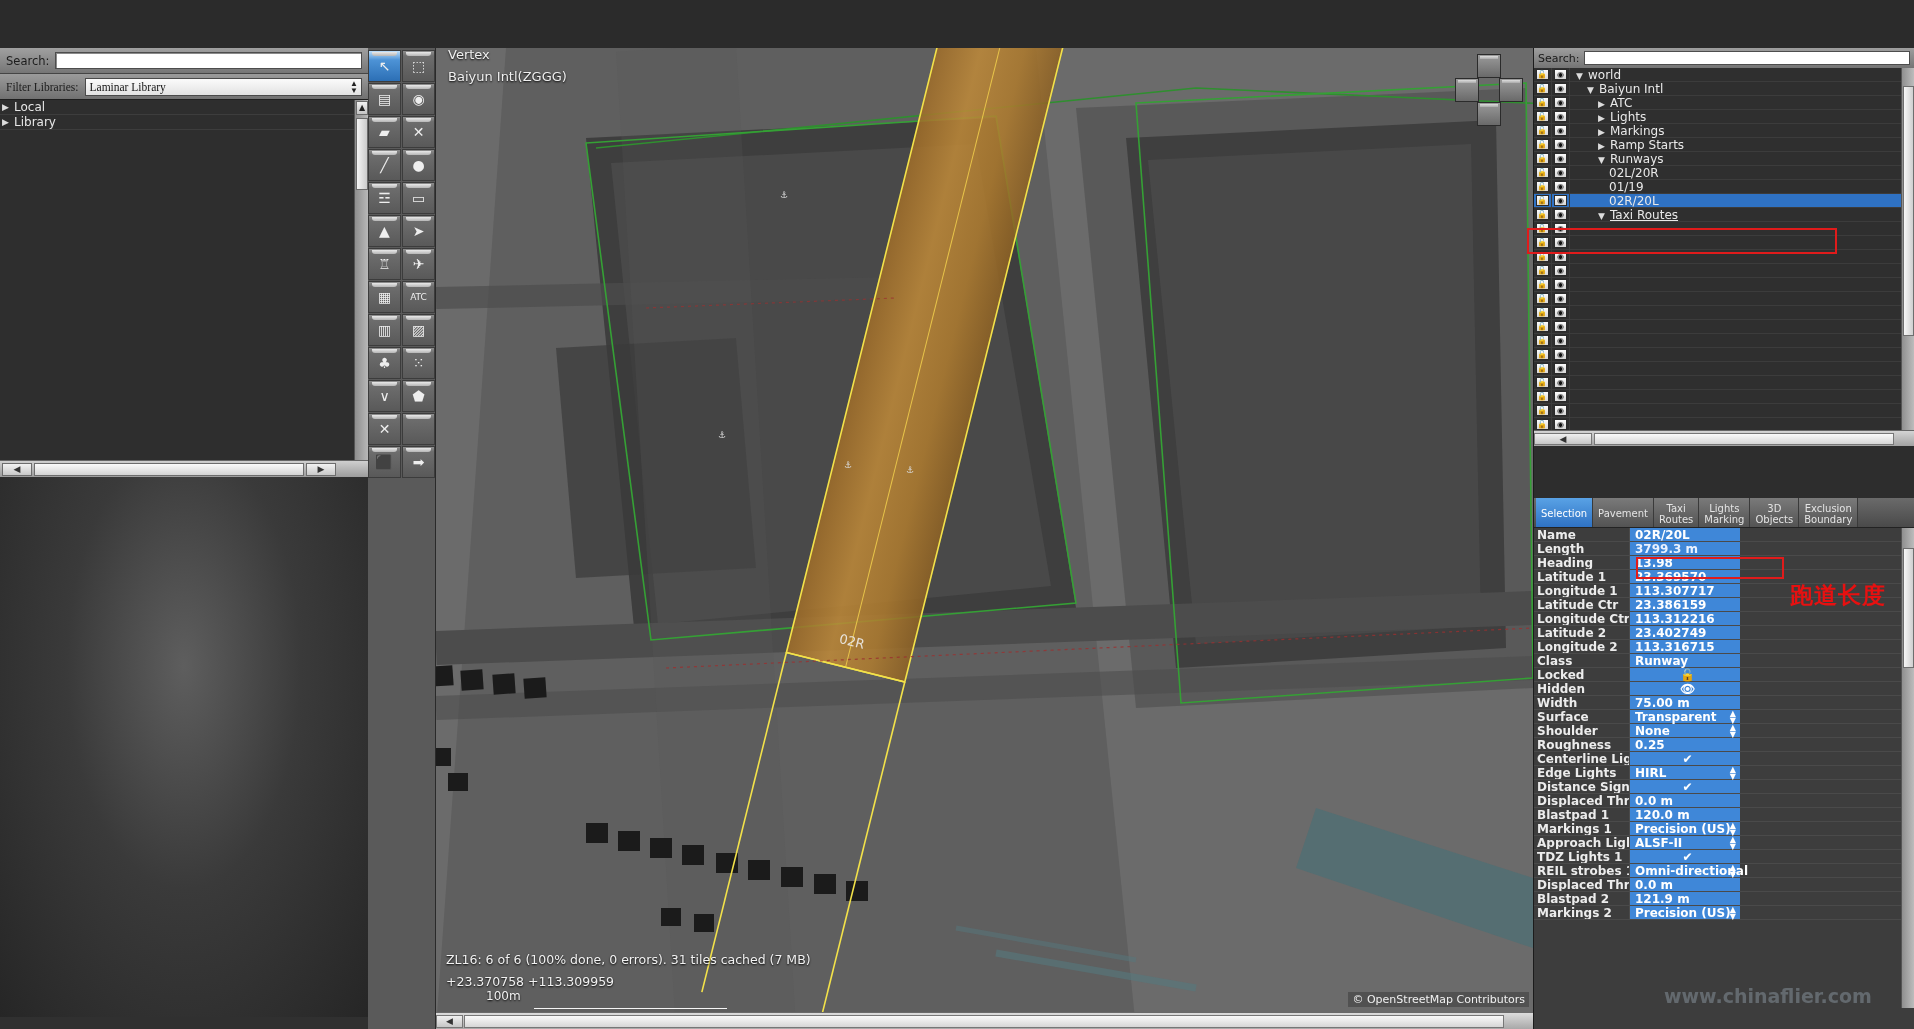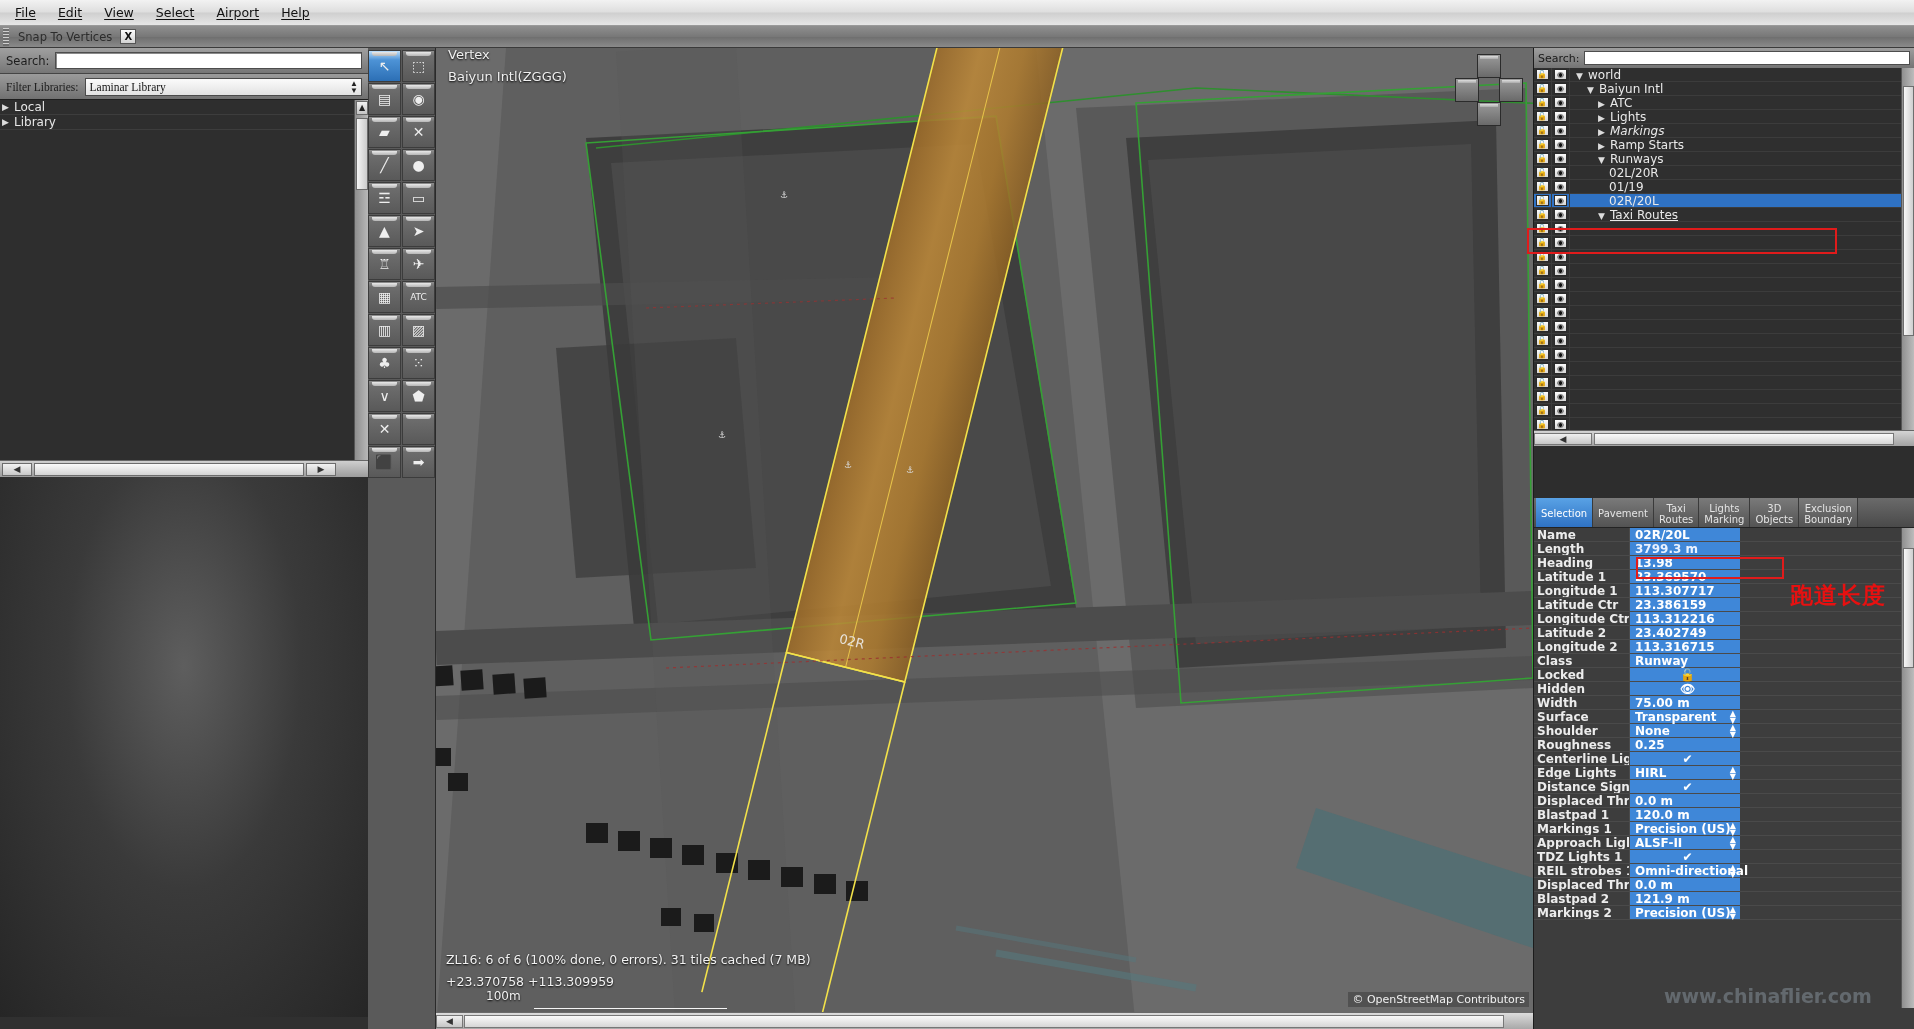--- a/index.html
+++ b/index.html
@@ -204,34 +204,21 @@
   .cn-annot { position:absolute; color:#e81010; font-size:23px; font-weight:bold;
      font-family:"DejaVu Sans","Liberation Sans",sans-serif; letter-spacing:1px; }
   .watermark { position:absolute; color:rgba(190,210,225,.30); font-weight:bold;
      pointer-events:none; }
 </style>
 </head>
 <body>
 
 <div id="app">
 
-  <div class="menubar">
-    <div class="mi"><span class="acc">File</span></div>
-    <div class="mi"><span class="acc">Edit</span></div>
-    <div class="mi"><span class="acc">View</span></div>
-    <div class="mi"><span class="acc">Select</span></div>
-    <div class="mi"><span class="acc">Airport</span></div>
-    <div class="mi"><span class="acc">Help</span></div>
-  </div>
-
-  <div class="snapbar">
-    <div class="snapgrab"></div>
-    <div class="snaplabel">Snap To Vertices</div>
-    <div class="snapx">X</div>
-  </div>
+
 
   <div class="leftpanel">
     <div class="lp-searchrow">
       <div class="lp-label">Search:</div>
       <div class="lp-input"></div>
     </div>
     <div class="lp-filterrow">
       <div class="lp-label">Filter Libraries:</div>
       <div class="lp-combo">
         <span>Laminar Library</span>
@@ -486,21 +473,21 @@
           </div>
           <div class="hlabel" style="padding-left: 28px;"><span class="tri">▶</span><span>Lights</span></div>
         </div>
         <div class="hrow">
           <div class="cellbox">
             <div class="icn">🔓</div>
           </div>
           <div class="cellbox">
             <div class="icn">◉</div>
           </div>
-          <div class="hlabel" style="padding-left: 28px; font-style: italic;"><span class="tri">▶</span><span>Markings</span></div>
+          <div class="hlabel" style="padding-left: 28px;"><span class="tri">▶</span><span>Markings</span></div>
         </div>
         <div class="hrow">
           <div class="cellbox">
             <div class="icn">🔓</div>
           </div>
           <div class="cellbox">
             <div class="icn">◉</div>
           </div>
           <div class="hlabel" style="padding-left: 28px;"><span class="tri">▶</span><span>Ramp Starts</span></div>
         </div>

